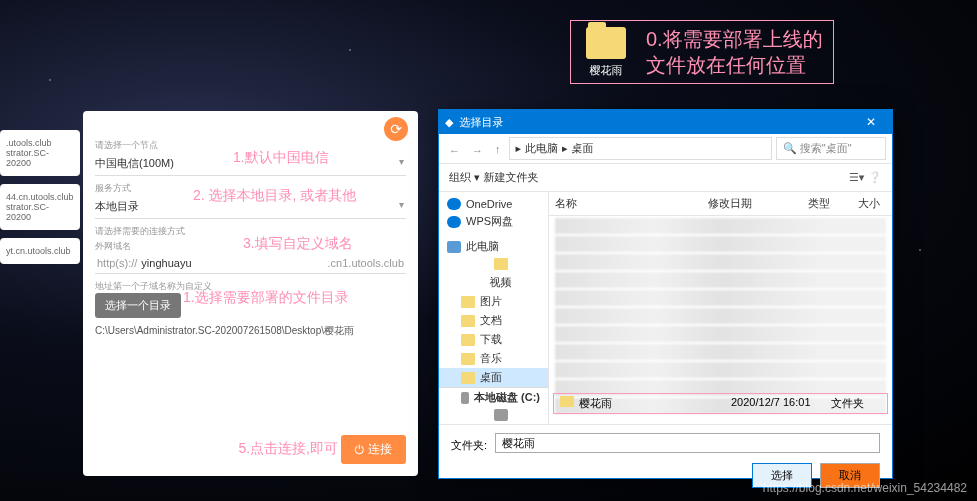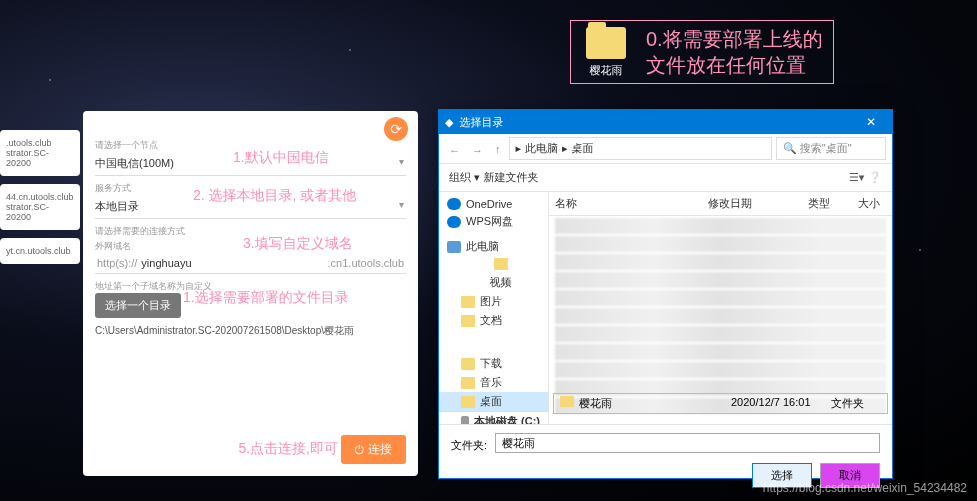--- a/index.html
+++ b/index.html
@@ -57,21 +57,21 @@
 .col-type{width:50px}
 .col-size{width:40px}
 .list-body{position:relative;height:200px}
 .blur-row{height:16px;margin:2px 6px;background:linear-gradient(90deg,#d0d0d0 0%,#e8e8e8 30%,#d0d0d0 50%,#e8e8e8 80%);filter:blur(1px);opacity:.6}
 .sel-row{position:absolute;bottom:4px;left:0;right:0;display:flex;font-size:11px;padding:2px 6px;border:1px solid #f9b;margin:0 4px}
 .sel-row .ic{width:14px;height:11px;background:#f5d976;margin-right:5px}
 .footer{padding:8px 12px;border-top:1px solid #e5e5e5}
 .footer .row1{display:flex;align-items:flex-end;gap:8px;font-size:11px;margin-bottom:10px}
 .footer .row1 input{flex:1;border:1px solid #aaa;padding:3px 6px;font-size:11px}
 .footer .row2{display:flex;justify-content:flex-end;gap:8px}
-.footer .row2 button{padding:4px 18px;font-size:11px;border:1px solid #aaa;background:#d946ef}
+.footer .row2 button{padding:4px 18px;font-size:11px;border:1px solid #aaa;background:#f97316}
 .footer .row2 button.primary{border:1px solid #0078d7;background:#e5f1fb}
 .watermark{position:absolute;bottom:6px;right:10px;color:rgba(255,255,255,.6);font-size:12px}
 </style>
 </head>
 <body>
 
 <div class="step0">
   <div class="folder-ico">
     <div class="fld"></div>
     <div class="fname">樱花雨</div>
@@ -178,21 +178,21 @@
           <span>视频</span>
         </div>
         <div class="ti" style="padding-left: 22px;">
           <span class="ic ic-fold"></span>
           <span>图片</span>
         </div>
         <div class="ti" style="padding-left: 22px;">
           <span class="ic ic-fold"></span>
           <span>文档</span>
         </div>
-        <div class="ti" style="padding-left: 22px; margin-top: 24px;">
+        <div class="ti" style="padding-left: 22px;">
           <span class="ic ic-fold"></span>
           <span>下载</span>
         </div>
         <div class="ti" style="padding-left: 22px;">
           <span class="ic ic-fold"></span>
           <span>音乐</span>
         </div>
         <div class="ti sel" style="padding-left: 22px;">
           <span class="ic ic-fold"></span>
           <span>桌面</span>

